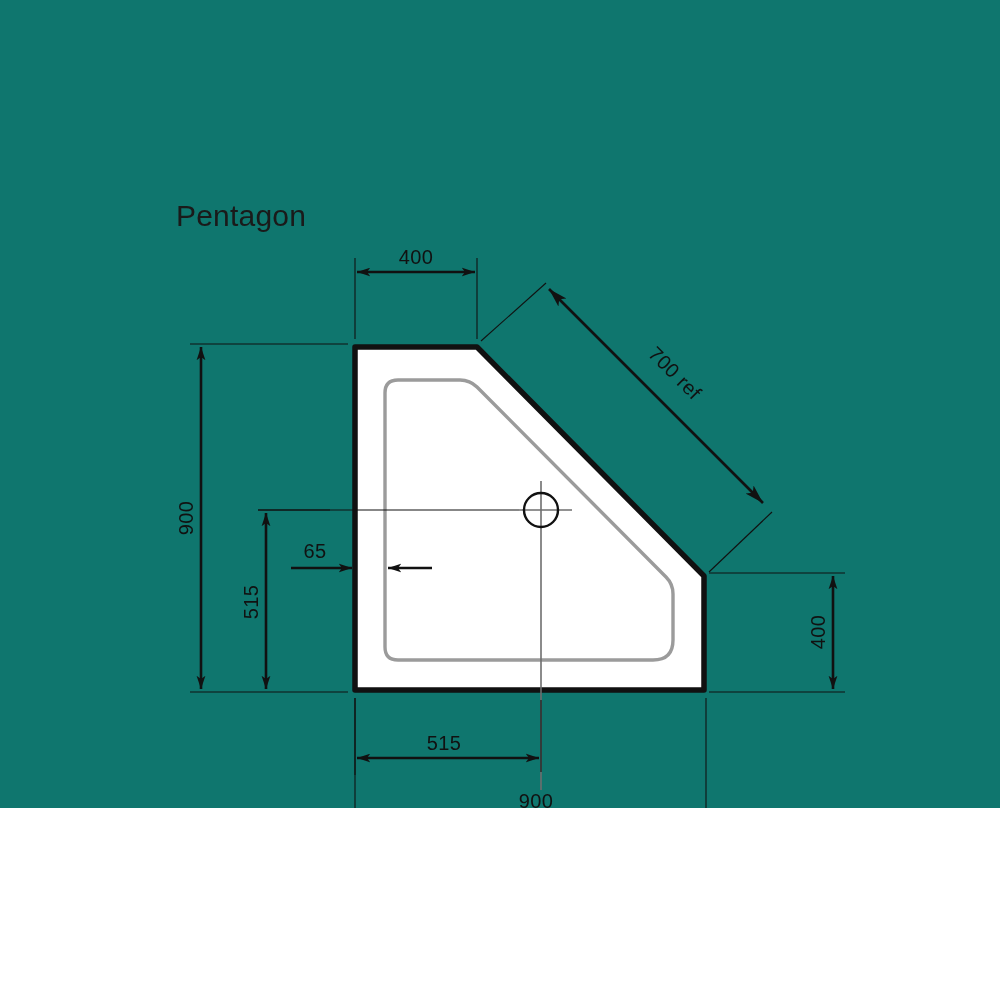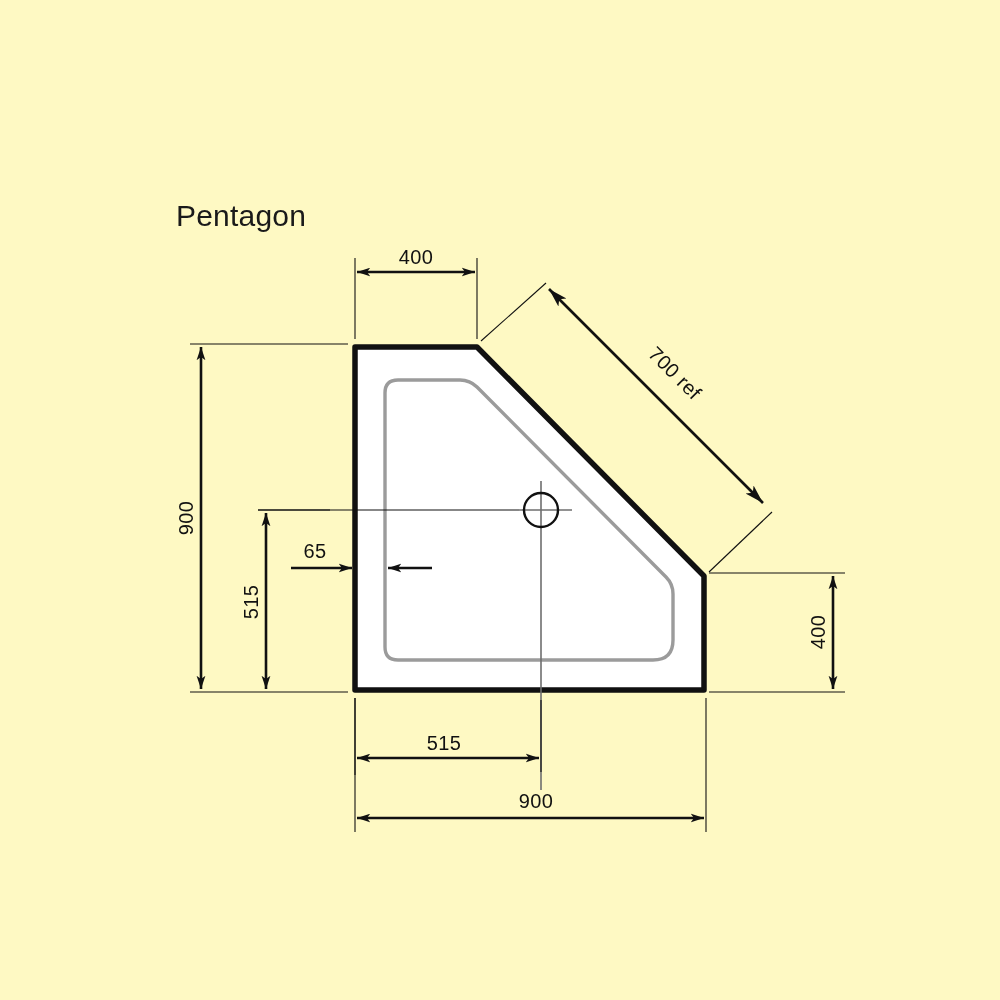--- a/index.html
+++ b/index.html
@@ -6,22 +6,22 @@
     margin: 0;
     padding: 0;
     background: #ffffff;
   }
   body {
     font-family: "Liberation Sans", sans-serif;
   }
   #drawing-page {
     position: relative;
     width: 1000px;
-    height: 1000px;
-    background: #fef9c3;
+    height: 808px;
+    background: #0f766e;
     overflow: hidden;
   }
   #drawing-svg {
     position: absolute;
     left: 0;
     top: 0;
     width: 1000px;
     height: 1000px;
     display: block;
   }

